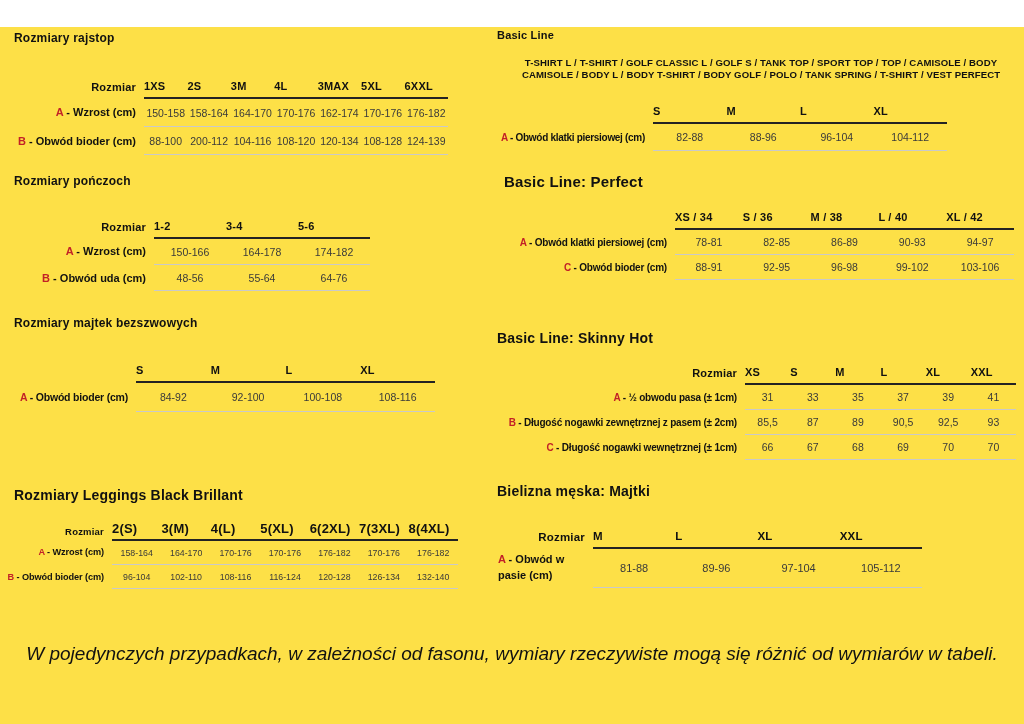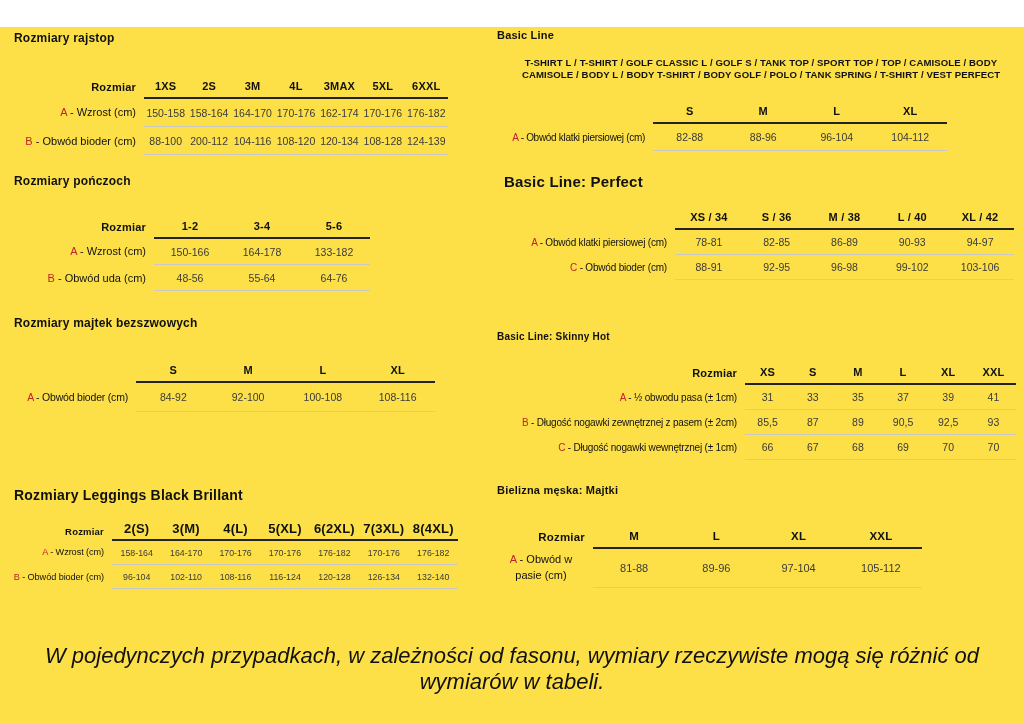--- a/index.html
+++ b/index.html
@@ -3,38 +3,38 @@
 <meta charset="utf-8">
 <style>
   html, body { margin:0; padding:0; background:#ffffff; }
   #canvas {
     position:relative; width:1024px; height:724px; background:#fde047;
     font-family:"Liberation Sans", sans-serif; color:#111; overflow:hidden;margin-top:27px;
   }
   .title { position:absolute; font-weight:700; font-size:12px; color:#111; letter-spacing:0.2px; line-height:1.1; }
   #title-basic   { font-size:11px; }
   #title-perfect { font-size:15px; }
-  #title-skinny  { font-size:10px; }
+  #title-skinny  { font-size:14px; }
   #title-leggings{ font-size:14px; }
-  #title-bielizna{ font-size:11px;text-align:right; }
+  #title-bielizna{ font-size:14px;text-align:right; }
 
   .tblwrap { position:absolute; }
   table { border-collapse:collapse; table-layout:fixed; }
   thead th {
     font-weight:700; font-size:11px; color:#111;
     border-bottom:2px solid #232323; vertical-align:bottom;
-    padding:0 0 5px 0; text-align:center; height:20px;
+    padding:0 0 5px 0; text-align:left; height:20px;
     letter-spacing:0.2px;
   }
   th.corner { border-bottom:none; text-align:right; padding-right:8px; }
   tbody td {
     text-align:center; font-size:10.5px; color:#3a3a3a;
     border-bottom:1px solid #c9c9c9; height:25px; vertical-align:middle;
   }
-  td.lbl { font-weight:400; color:#111; font-size:11px; border-bottom:none; position:relative; }
+  td.lbl { font-weight:700; color:#111; font-size:11px; border-bottom:none; position:relative; }
   td.lbl .in { position:absolute; right:8px; top:50%; transform:translateY(-50%); white-space:nowrap; }
   .ltr { color:var(--accent,#c22127); }
 
   
   #t-rajstop  table { width:434px; } #t-rajstop  th.corner { width:122px; }
   #t-ponczoch table { width:356px; } #t-ponczoch th.corner { width:132px; }
   #t-ponczoch tbody td { height:23px; }
   #t-majtek   table { width:421px; } #t-majtek   th.corner { width:114px; }
   #t-majtek   tbody td { height:26px; }
   #t-majtek   td.lbl .in { font-size:10.5px; letter-spacing:-0.2px; }
@@ -49,30 +49,30 @@
   #t-perfect  tbody td { height:22px; }
   #t-perfect  td.lbl .in { font-size:10px; letter-spacing:-0.2px; }
   #t-skinny   table { width:519px; } #t-skinny   th.corner { width:240px; }
   #t-skinny   tbody td { height:22px; }
   #t-skinny   td.lbl .in { font-size:10px; letter-spacing:-0.2px; }
   #t-bielizna table { width:425px; } #t-bielizna th.corner { width:88px; }
   #t-bielizna thead th { font-size:11.5px; }
   #t-bielizna tbody td { height:36px; font-size:11px; }
   #t-bielizna td.lbl .in {
     position:static; transform:none; white-space:normal; display:block;
-    padding-right:8px; text-align:center; line-height:1.4;
+    padding-right:8px; text-align:left; line-height:1.4;
   }
 
   #prodlist {
     position:absolute; left:500px; top:30px; width:522px; text-align:center;
     font-weight:700; font-size:9.6px; line-height:1.3; color:#111; letter-spacing:0.1px;
   }
   #footnote {
     position:absolute; left:0; top:616px; width:1024px; text-align:center;
-    font-style:italic; font-size:22px; color:#111;
+    font-style:italic; font-size:19px; color:#111;
   }
 </style>
 </head>
 <body>
 
 <div id="canvas">
 
   <div class="title" id="title-rajstop" style="left:14px; top:5px">Rozmiary rajstop</div>
   <div class="tblwrap" id="t-rajstop" style="left:14px; top:45px">
       <table>
@@ -128,21 +128,21 @@
             <th>5-6</th>
           </tr>
         </thead>
         <tbody>
           <tr>
             <td class="lbl">
               <span class="in"><span class="ltr">A</span> - Wzrost (cm)</span>
             </td>
             <td>150-166</td>
             <td>164-178</td>
-            <td>133-182</td>
+            <td>174-182</td>
           </tr>
           <tr>
             <td class="lbl">
               <span class="in"><span class="ltr">B</span> - Obwód uda (cm)</span>
             </td>
             <td>48-56</td>
             <td>55-64</td>
             <td>64-76</td>
           </tr>
         </tbody>

